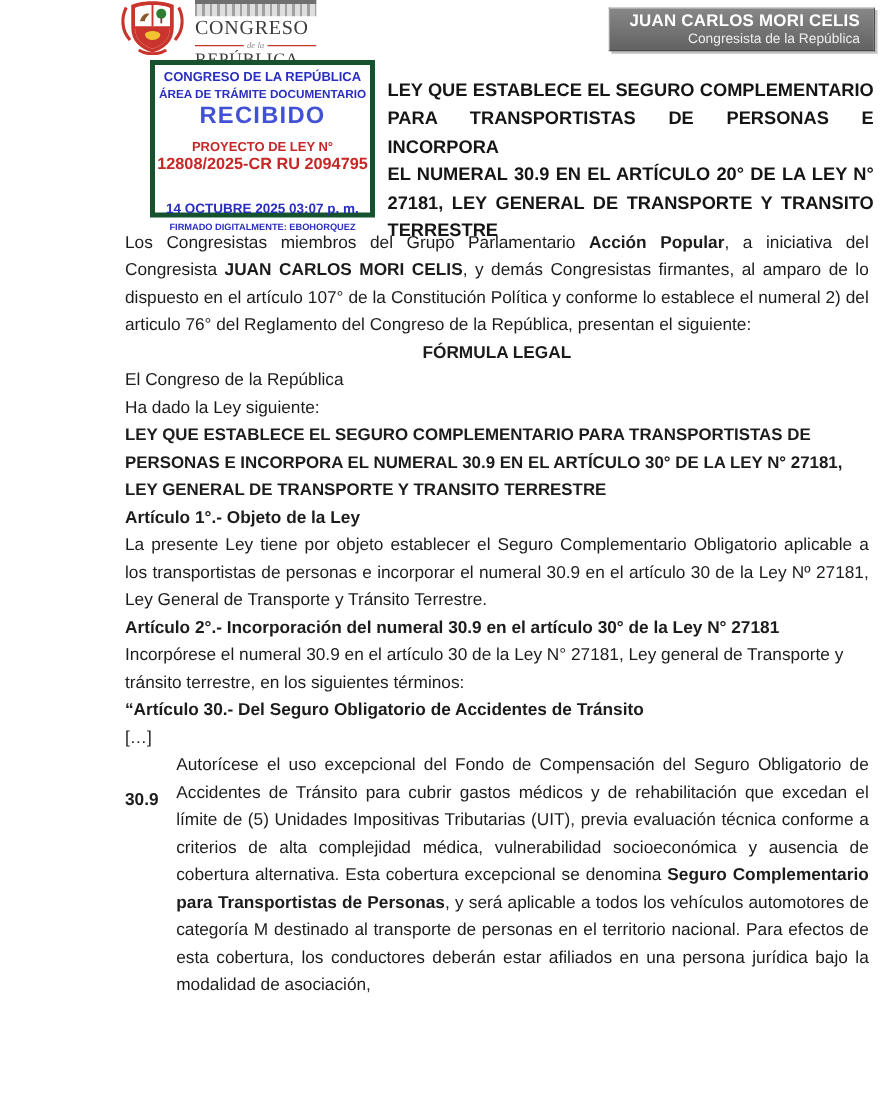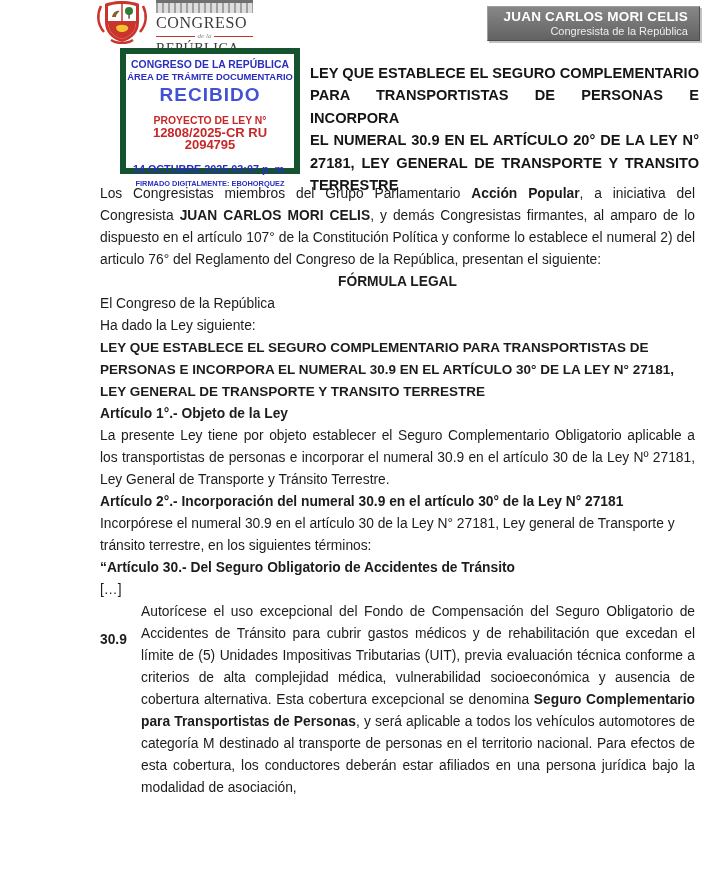--- a/index.html
+++ b/index.html
@@ -30,28 +30,28 @@
     box-shadow:2px 2px 0 rgba(120,120,120,.45);
     display:flex;flex-direction:column;justify-content:center;align-items:flex-end;
     padding-right:11px;
   }
   .badge-name{color:#ffffff;font-weight:bold;font-size:13.5px;letter-spacing:.2px;line-height:16px;}
   .badge-role{color:#ededed;font-size:11px;line-height:13px;}
 
   
   .stamp{
     position:absolute;left:120px;top:48px;width:180px;height:126px;box-sizing:border-box;
-    border:6px solid #14532d;text-align:center;padding-top:5px;background:#ffffff;
+    border:4px solid #14532d;text-align:center;padding-top:5px;background:#ffffff;
   }
   .stamp-org{color:#2a2ec0;font-weight:bold;font-size:10.4px;line-height:12px;}
   .stamp-office{color:#2a2ec0;font-weight:bold;font-size:9.4px;line-height:11px;}
   .stamp-status{color:#4352d4;font-weight:bold;font-size:19px;line-height:21px;letter-spacing:1px;margin-top:2px;}
   .stamp-project-label{color:#c62828;font-weight:bold;font-size:10.4px;line-height:12px;margin-top:10px;}
   .stamp-project-number{color:#c62828;font-weight:bold;font-size:13px;line-height:12px;}
-  .stamp-datetime{color:#2a2ec0;font-weight:bold;font-size:10.8px;line-height:12px;margin-top:12px;}
+  .stamp-datetime{color:#2a2ec0;font-weight:bold;font-size:10.8px;line-height:12px;margin-top:24px;}
   .stamp-signature{color:#2a2ec0;font-weight:bold;font-size:7.4px;line-height:9px;margin-top:4px;}
 
   
   .header-title{
     position:absolute;left:310px;top:62px;width:389px;
     font-weight:bold;font-size:14.6px;line-height:22.4px;color:#151515;
     white-space:pre-line;text-align:justify;text-align-last:justify;
   }
   .content{position:absolute;left:100px;top:183px;width:595px;font-size:13.8px;line-height:22px;color:#1c1c1c;}
   .content p{margin:0;}

